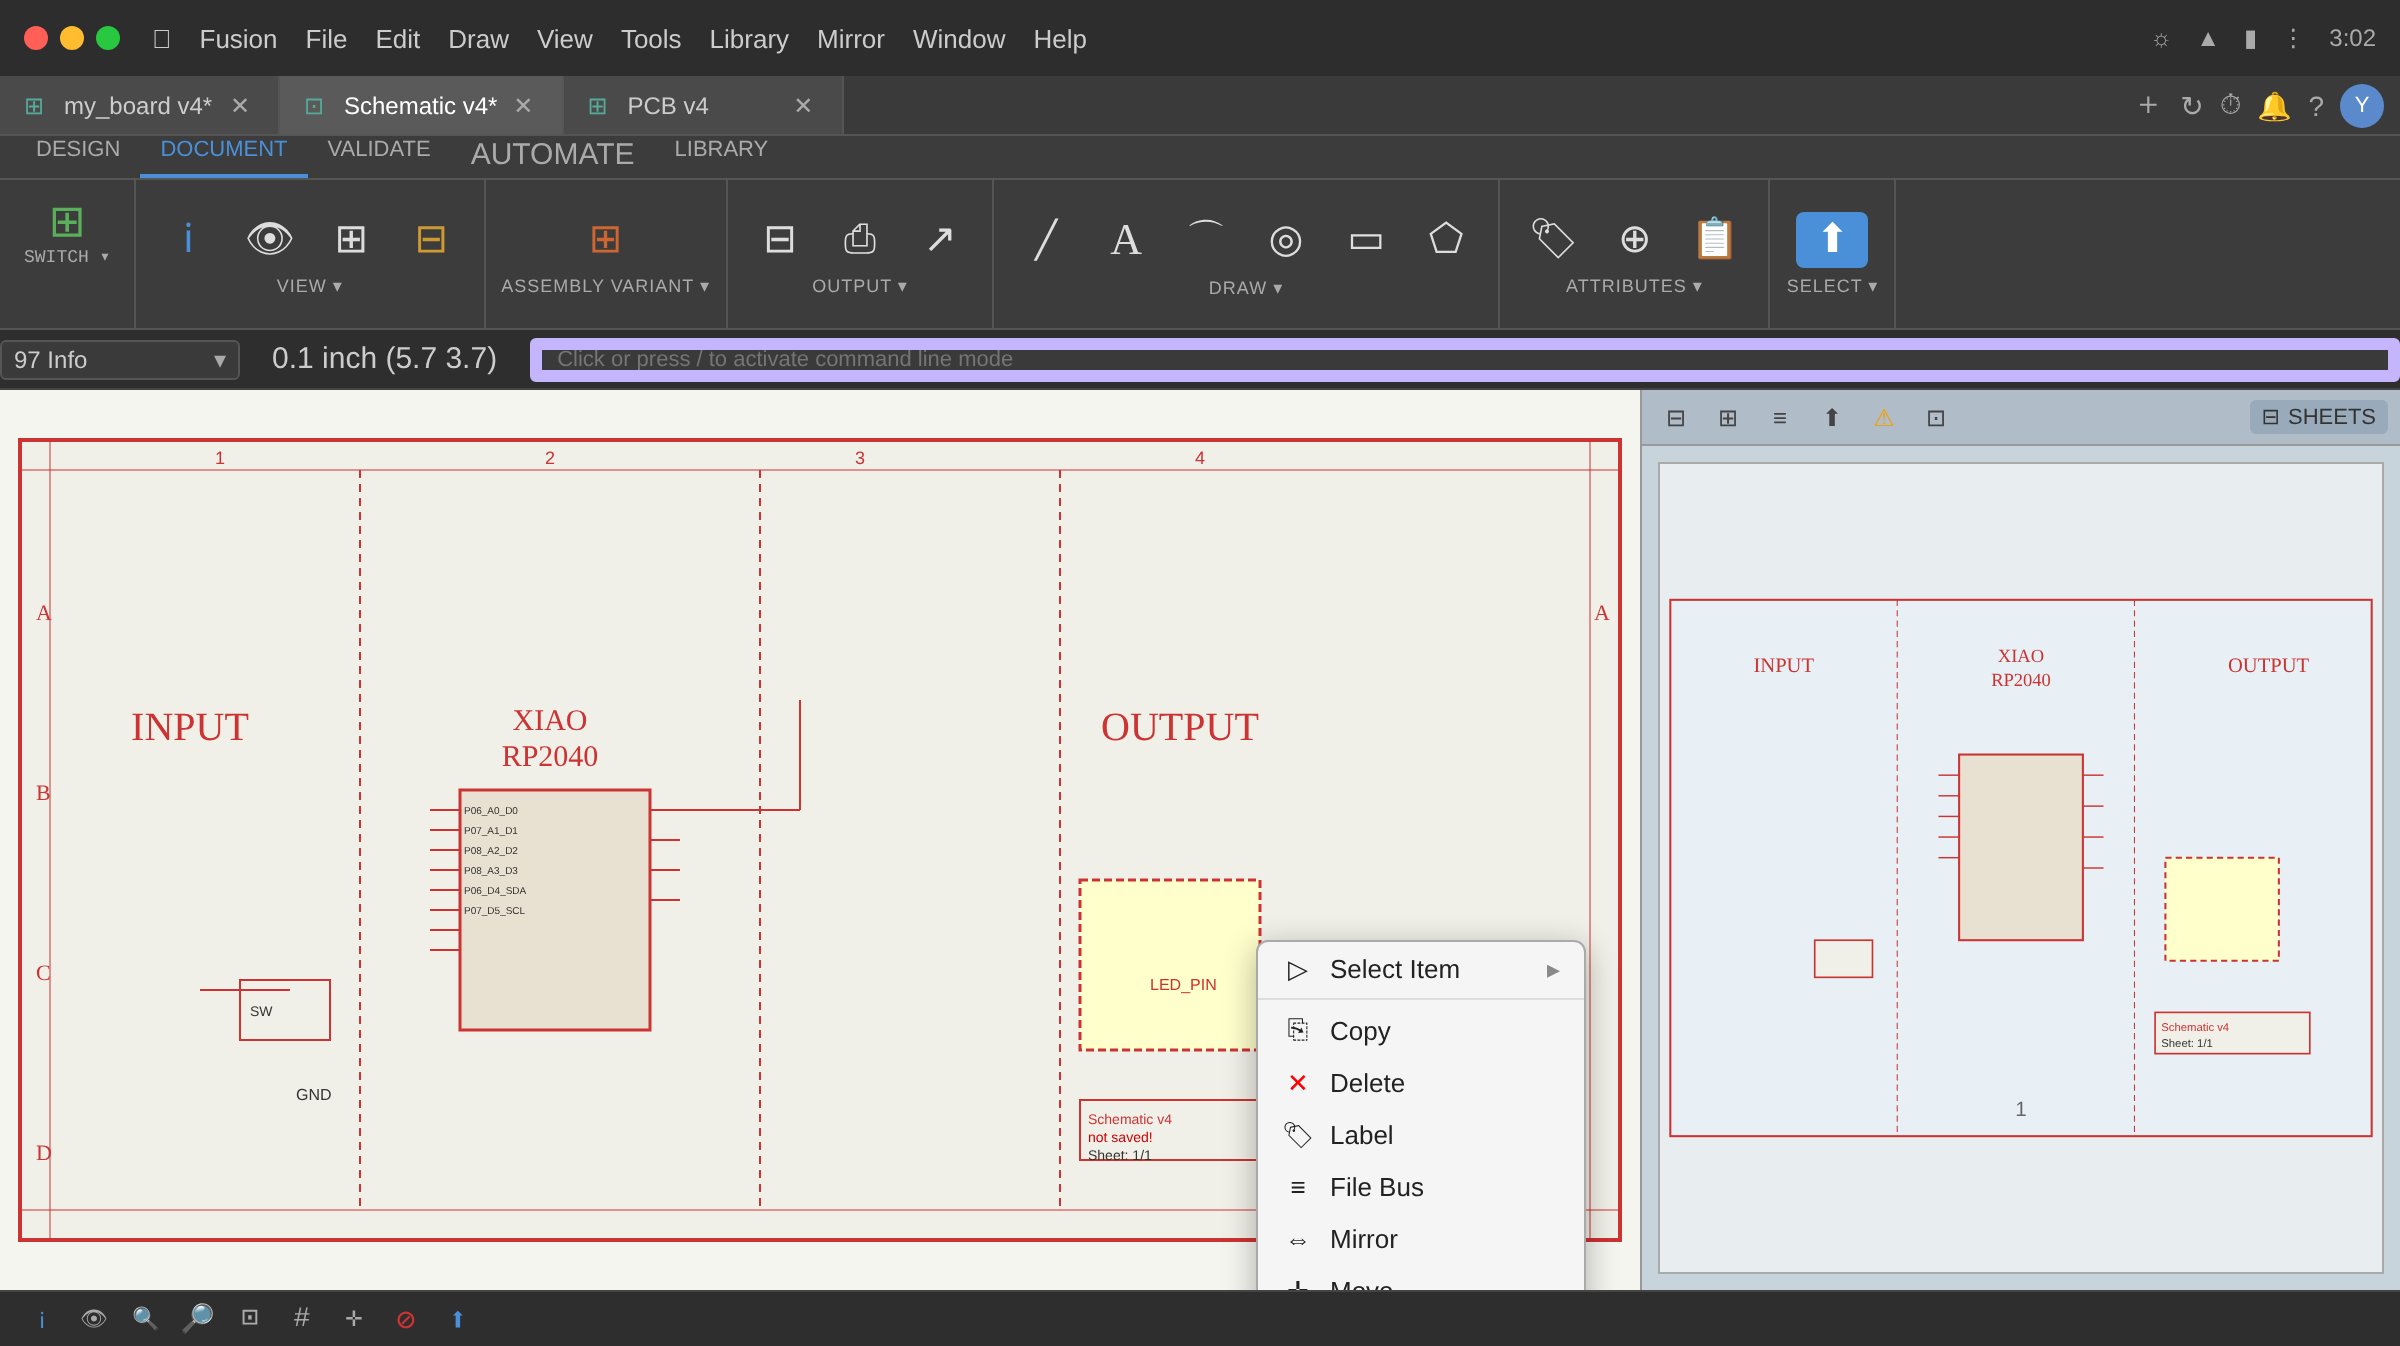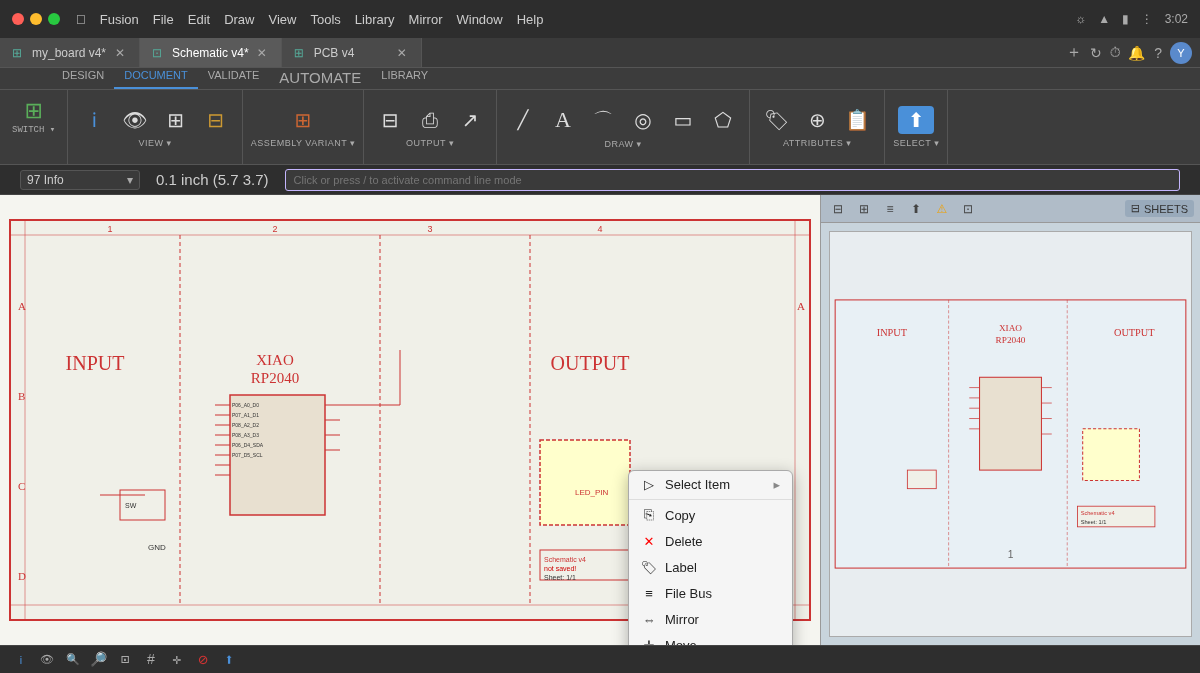--- a/index.html
+++ b/index.html
@@ -54,32 +54,32 @@
       display: flex; flex-direction: column; align-items: center; justify-content: center;
       padding: 4px 6px; border-radius: 4px; cursor: pointer; color: #ddd; gap: 2px;
       min-width: 36px;
     }
     .tb-btn.active { background: #4a90d9; color: #fff; }
     .tb-icon { font-size: 20px; line-height: 1; }
 
     
     .command-bar {
       height: 30px; background: #2e2e2e; display: flex; align-items: center;
-      gap: 8px; padding: 0 20px; border-bottom: 1px solid #444;
+      gap: 8px; padding: 0 0; border-bottom: 1px solid #444;
     }
     .info-dropdown {
       display: flex; align-items: center; gap: 4px; background: #3a3a3a;
       border: 1px solid #555; border-radius: 3px; padding: 2px 6px;
       min-width: 120px; color: #ccc; cursor: pointer;
     }
     .dim-display {
       color: #ccc; font-size: 15px; padding: 0 8px;
     }
     .cmd-input {
-      flex: 1; background: #3a3a3a; border: 1px solid #c4b5fd; border-radius: 3px;
+      flex: 1; background: #3a3a3a; border: 6px solid #c4b5fd; border-radius: 3px;
       padding: 2px 8px; color: #888; font-size: 11px; height: 22px;
     }
 
     
     .canvas-area {
       flex: 1; background: #f5f5f0; position: relative; overflow: hidden;
     }
 
     
     .right-panel {
@@ -196,21 +196,21 @@
     <span style="color:#aaa;font-size:16px;">＋</span>
     <span style="color:#aaa;font-size:14px;">↻</span>
     <span style="color:#aaa;font-size:14px;">⏱</span>
     <span style="color:#aaa;font-size:14px;">🔔</span>
     <span style="color:#aaa;font-size:14px;">?</span>
     <span style="width:22px;height:22px;border-radius:50%;background:#5a8acc;display:flex;align-items:center;justify-content:center;color:#fff;font-size:11px;">Y</span>
   </div>
 </div>
 
 <div style="background:#3c3c3c; height:22px; display:flex; align-items:flex-end; border-bottom:1px solid #555;">
-  <div style="display:flex; gap:0; padding:0 8px;margin-left:44px;">
+  <div style="display:flex; gap:0; padding:0 8px;">
     <span style="padding:3px 10px;font-size:11px;color:#aaa;cursor:pointer;">DESIGN</span>
     <span style="padding:3px 10px;font-size:11px;color:#4a90d9;cursor:pointer;border-bottom:2px solid #4a90d9;">DOCUMENT</span>
     <span style="padding:3px 10px;font-size:11px;color:#aaa;cursor:pointer;">VALIDATE</span>
     <span style="padding:3px 10px;font-size:15px;color:#aaa;cursor:pointer;">AUTOMATE</span>
     <span style="padding:3px 10px;font-size:11px;color:#aaa;cursor:pointer;">LIBRARY</span>
   </div>
 </div>
 
 <div class="toolbar">
 

